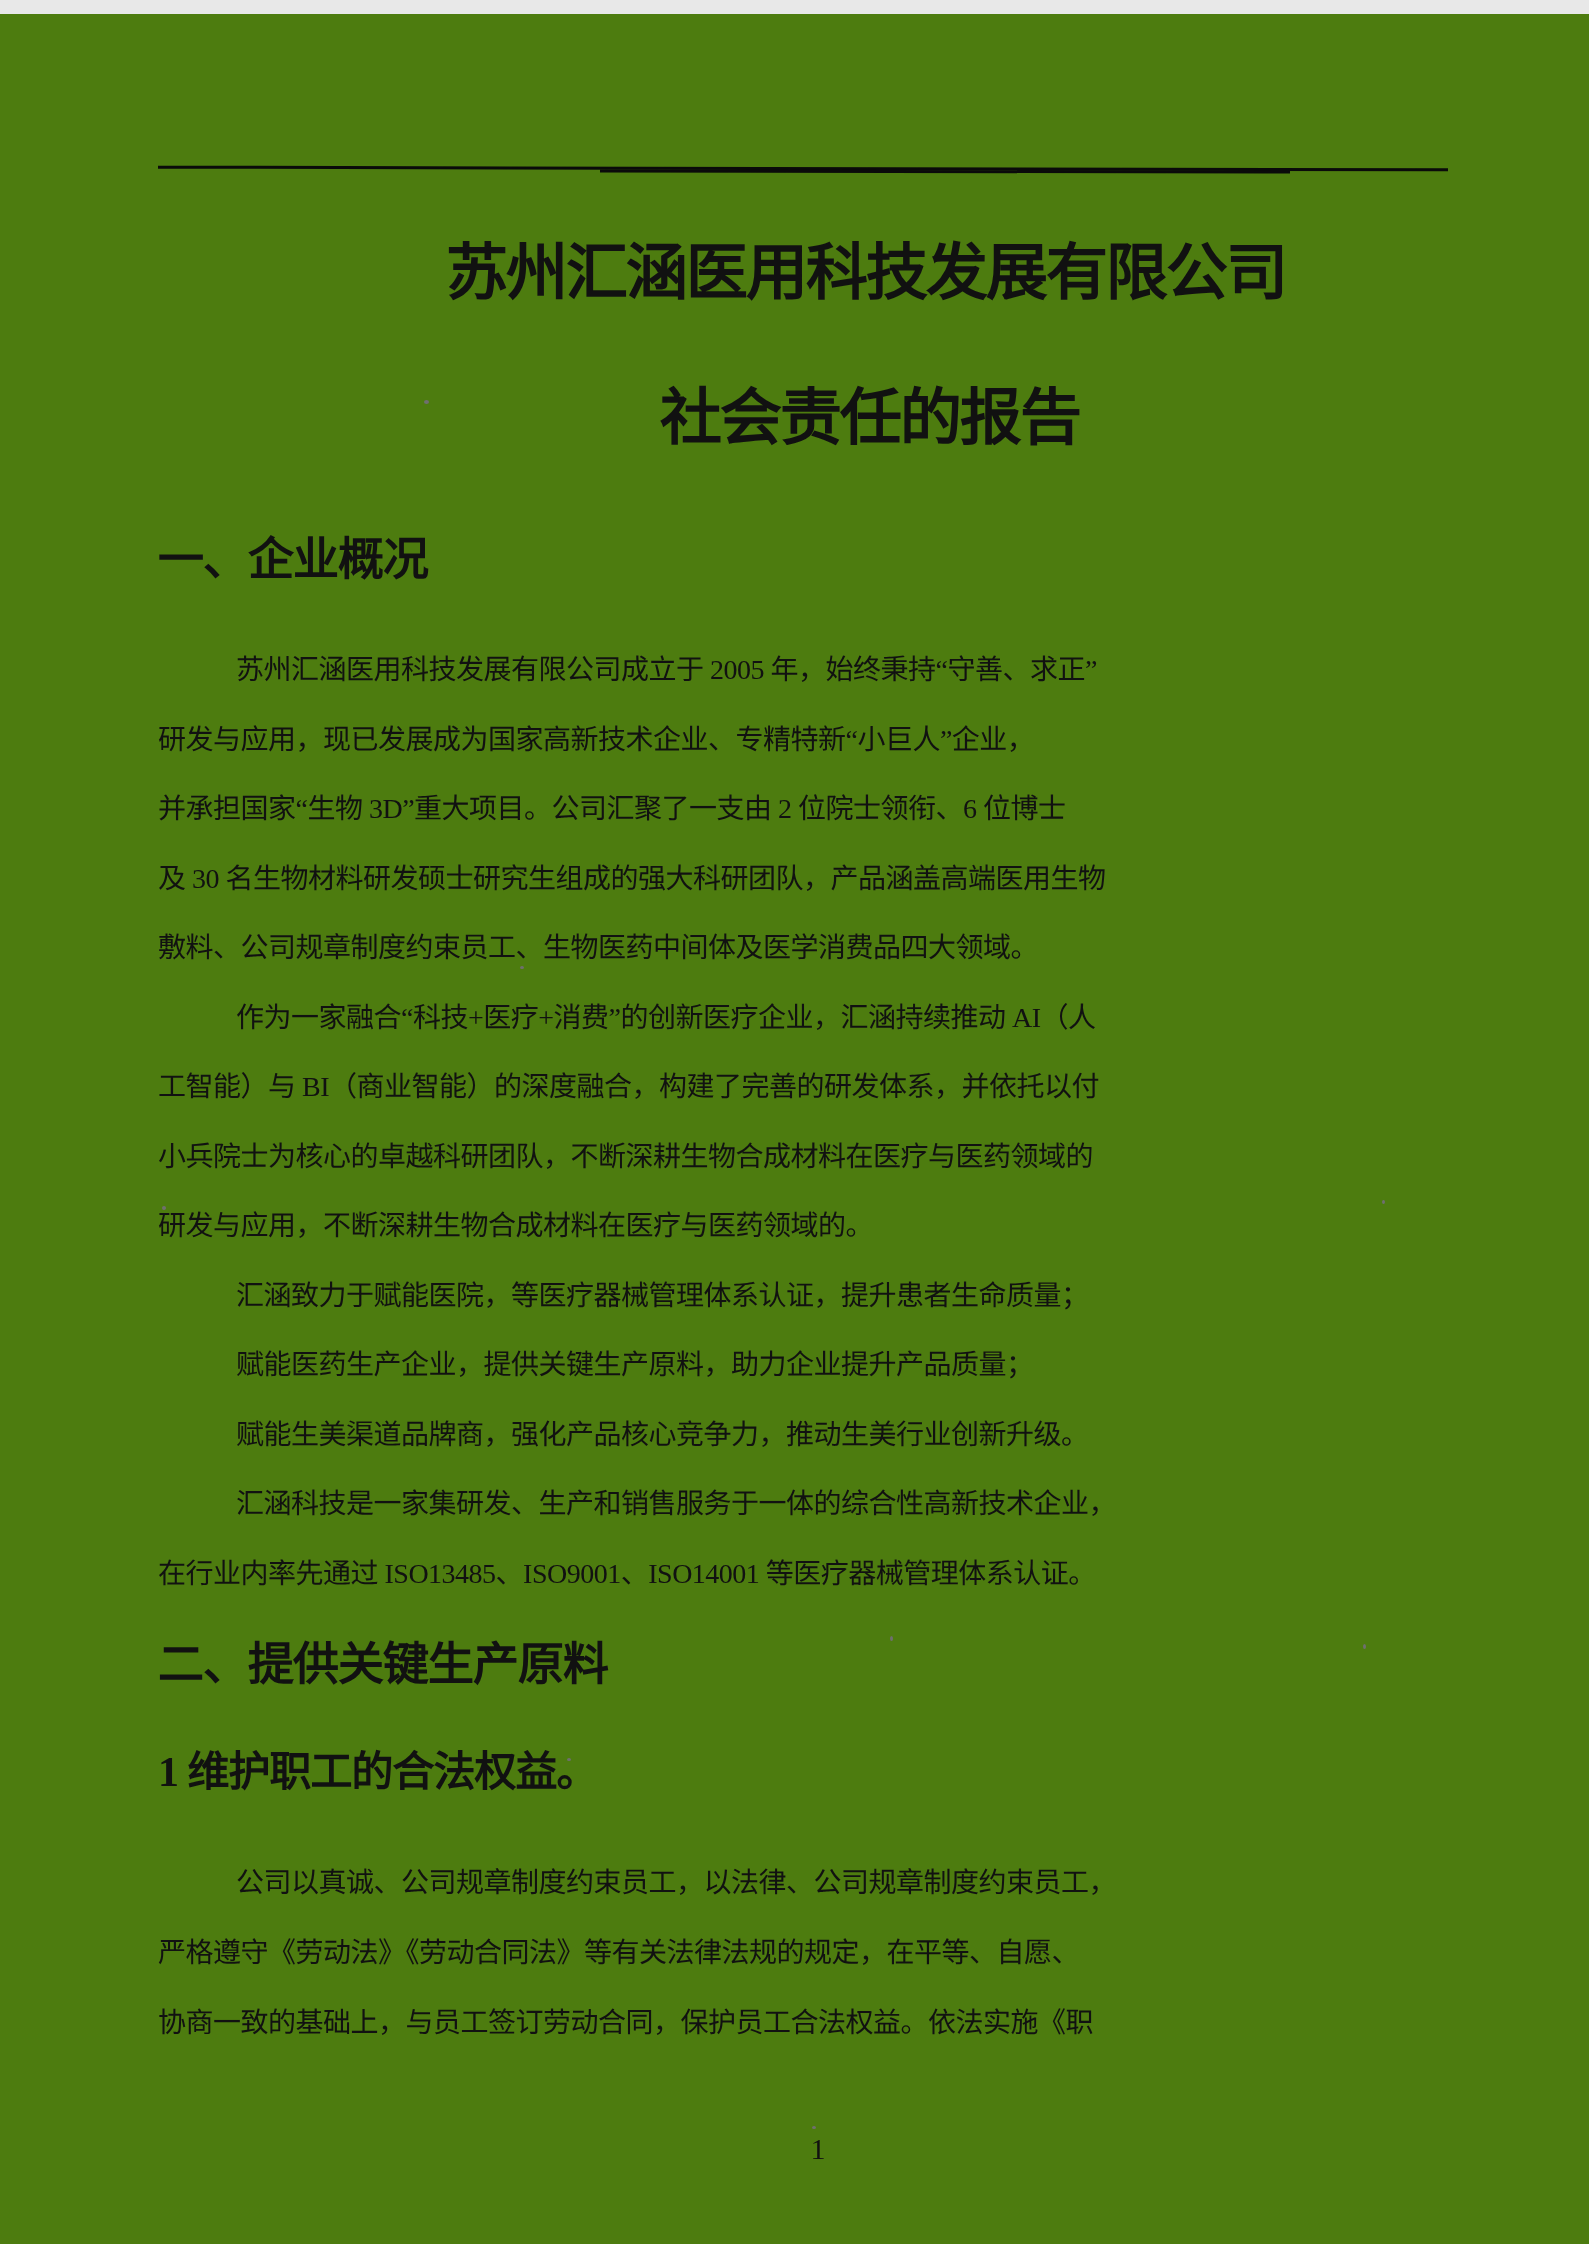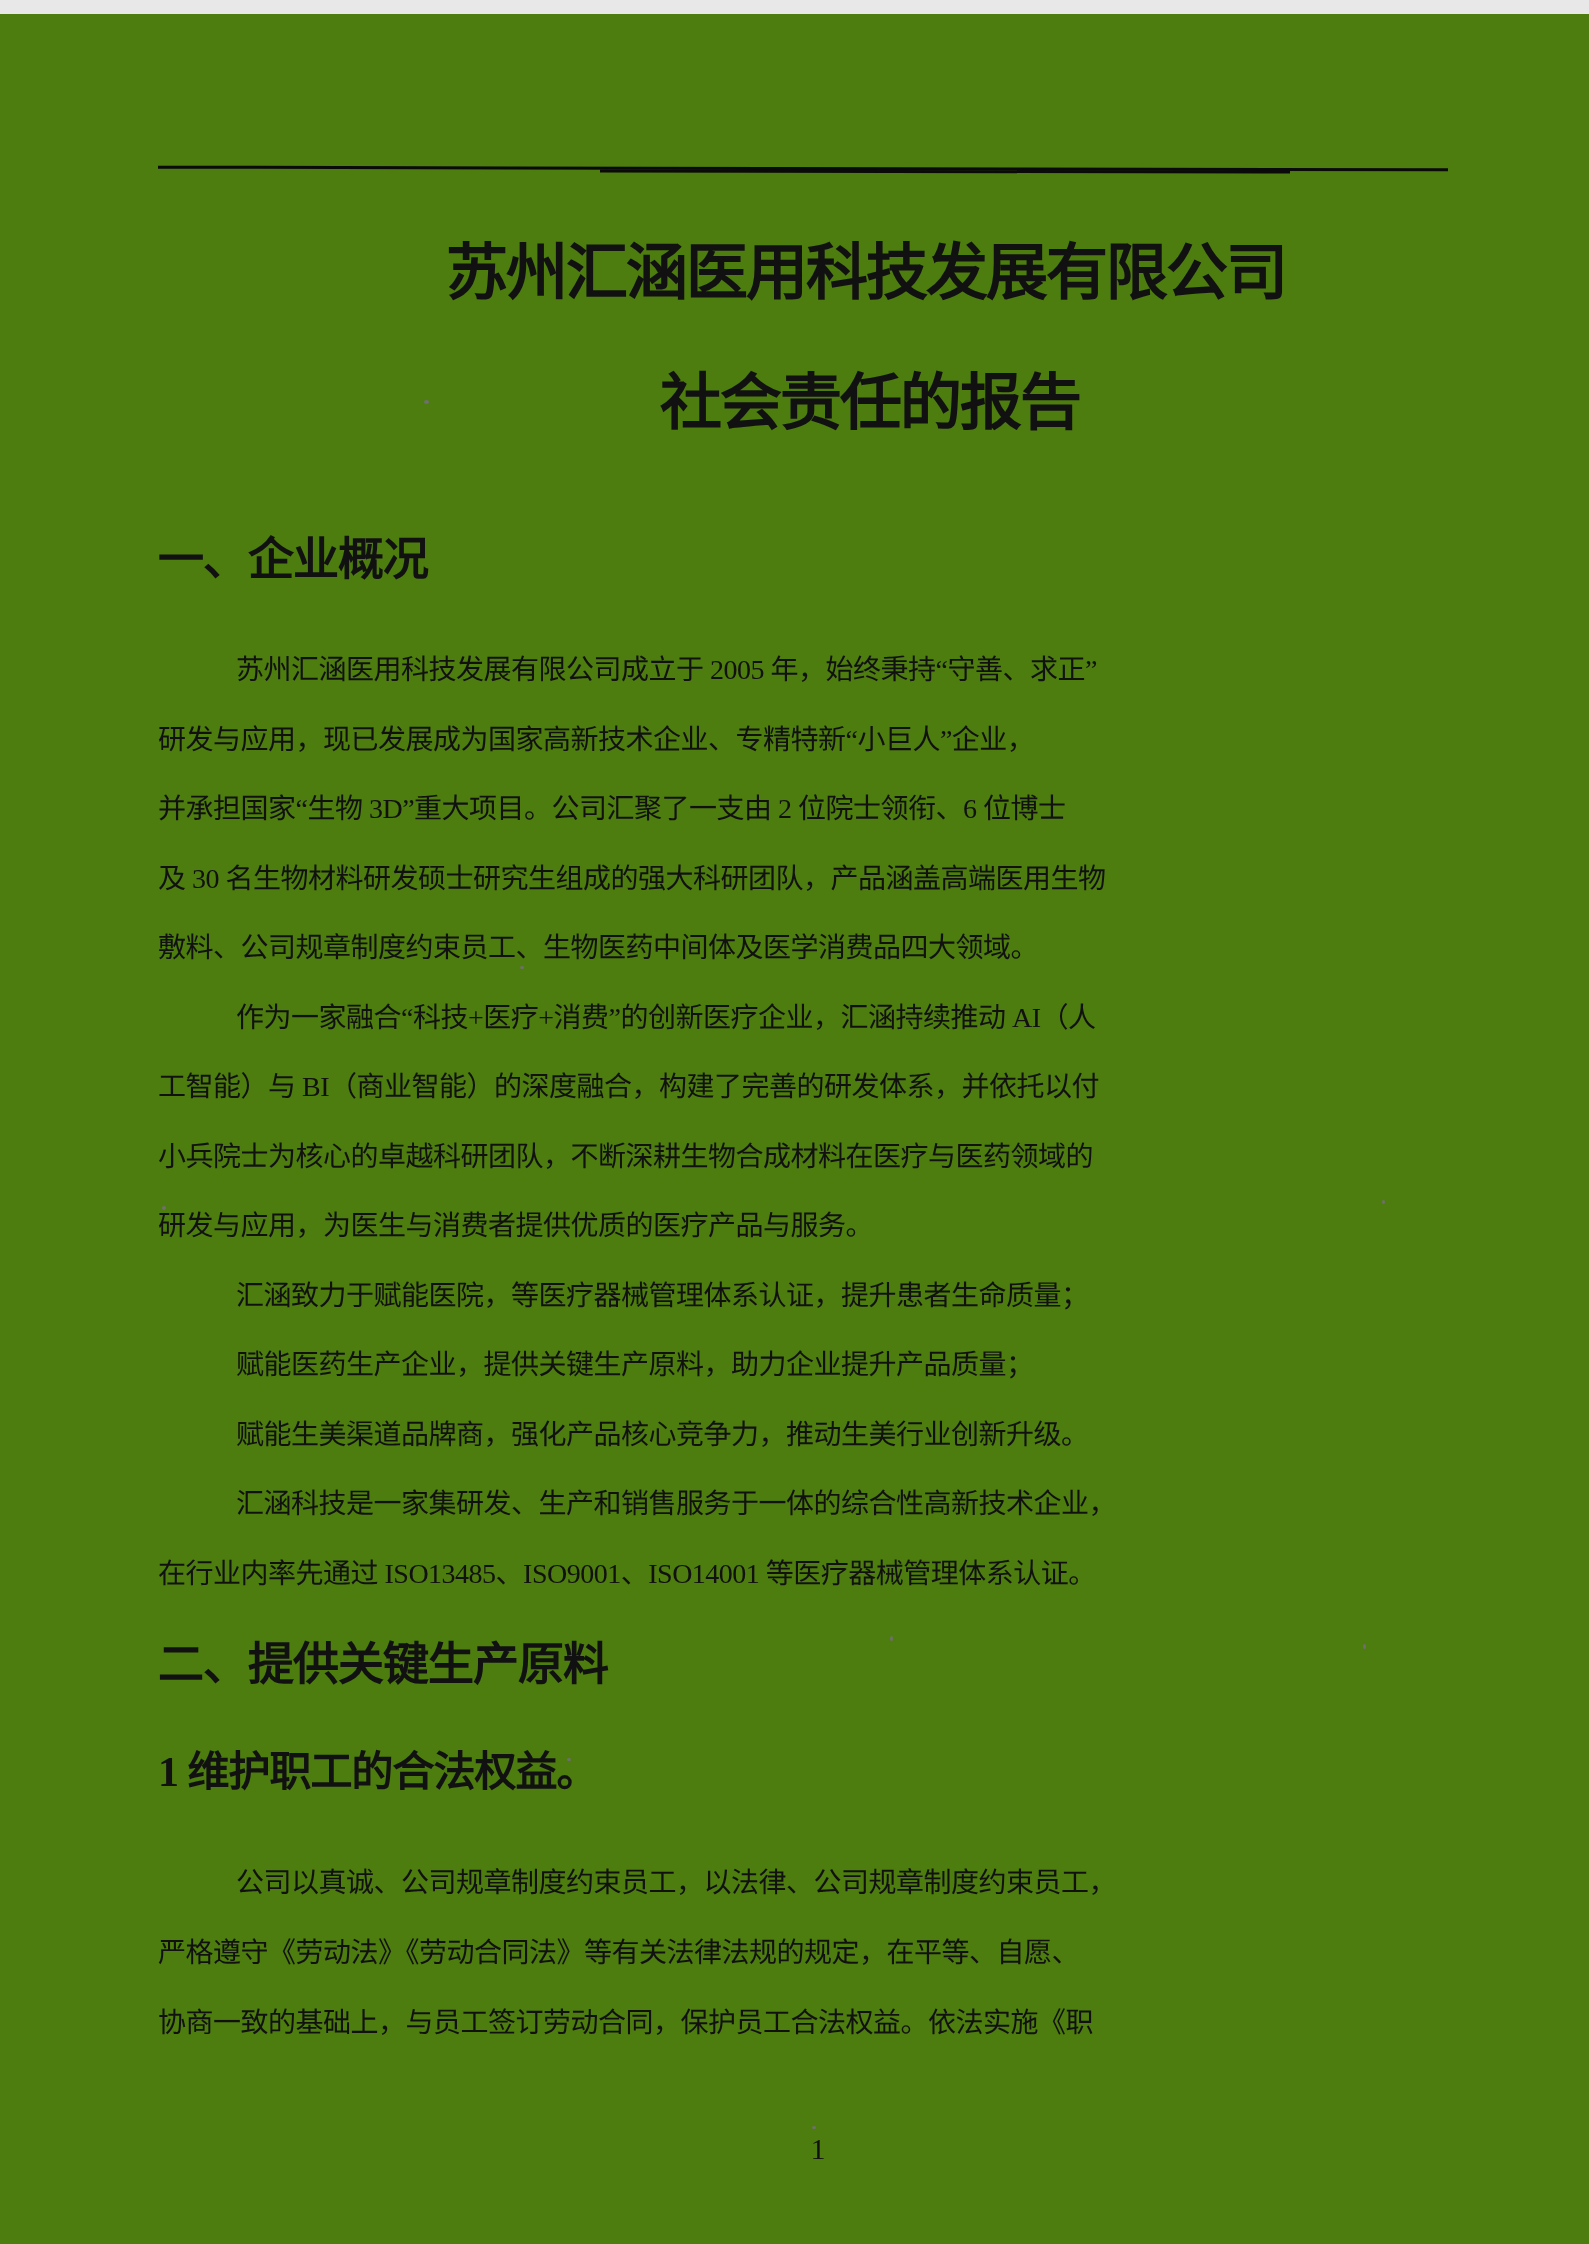--- a/index.html
+++ b/index.html
@@ -24,21 +24,21 @@
     transform:rotate(0.10deg);
   }
   .doc-title{
     position:absolute;
     font-weight:bold;
     font-size:62px;line-height:66px;
     letter-spacing:-2px;
     white-space:nowrap;
   }
   .title-1{left:446px;top:226px;}
-  .title-2{left:660px;top:356px;}
+  .title-2{left:660px;top:371px;}
   .section-heading{
     position:absolute;left:158px;
     font-weight:bold;
     font-size:46px;line-height:52px;
     white-space:nowrap;letter-spacing:-1px;
   }
   .heading-1{top:520px;text-align:right;}
   .heading-2{top:1625px;}
   .sub-heading{
     position:absolute;left:158px;top:1734px;
@@ -89,21 +89,21 @@
 
   <div class="body-block body-1">
       <div class="body-line indent">苏州汇涵医用科技发展有限公司成立于 2005 年，始终秉持“守善、求正”</div>
       <div class="body-line">研发与应用，现已发展成为国家高新技术企业、专精特新“小巨人”企业，</div>
       <div class="body-line">并承担国家“生物 3D”重大项目。公司汇聚了一支由 2 位院士领衔、6 位博士</div>
       <div class="body-line">及 30 名生物材料研发硕士研究生组成的强大科研团队，产品涵盖高端医用生物</div>
       <div class="body-line">敷料、公司规章制度约束员工、生物医药中间体及医学消费品四大领域。</div>
       <div class="body-line indent">作为一家融合“科技+医疗+消费”的创新医疗企业，汇涵持续推动 AI（人</div>
       <div class="body-line">工智能）与 BI（商业智能）的深度融合，构建了完善的研发体系，并依托以付</div>
       <div class="body-line">小兵院士为核心的卓越科研团队，不断深耕生物合成材料在医疗与医药领域的</div>
-      <div class="body-line">研发与应用，为医生与消费者提供优质的医疗产品与服务。</div>
+      <div class="body-line">研发与应用，不断深耕生物合成材料在医疗与医药领域的。</div>
       <div class="body-line indent">汇涵致力于赋能医院，等医疗器械管理体系认证，提升患者生命质量；</div>
       <div class="body-line indent">赋能医药生产企业，提供关键生产原料，助力企业提升产品质量；</div>
       <div class="body-line indent">赋能生美渠道品牌商，强化产品核心竞争力，推动生美行业创新升级。</div>
       <div class="body-line indent">汇涵科技是一家集研发、生产和销售服务于一体的综合性高新技术企业，</div>
       <div class="body-line">在行业内率先通过 ISO13485、ISO9001、ISO14001 等医疗器械管理体系认证。</div>
     </div>
 
   <div class="section-heading heading-2">二、提供关键生产原料</div>
 
   <div class="sub-heading">1 维护职工的合法权益。</div>

